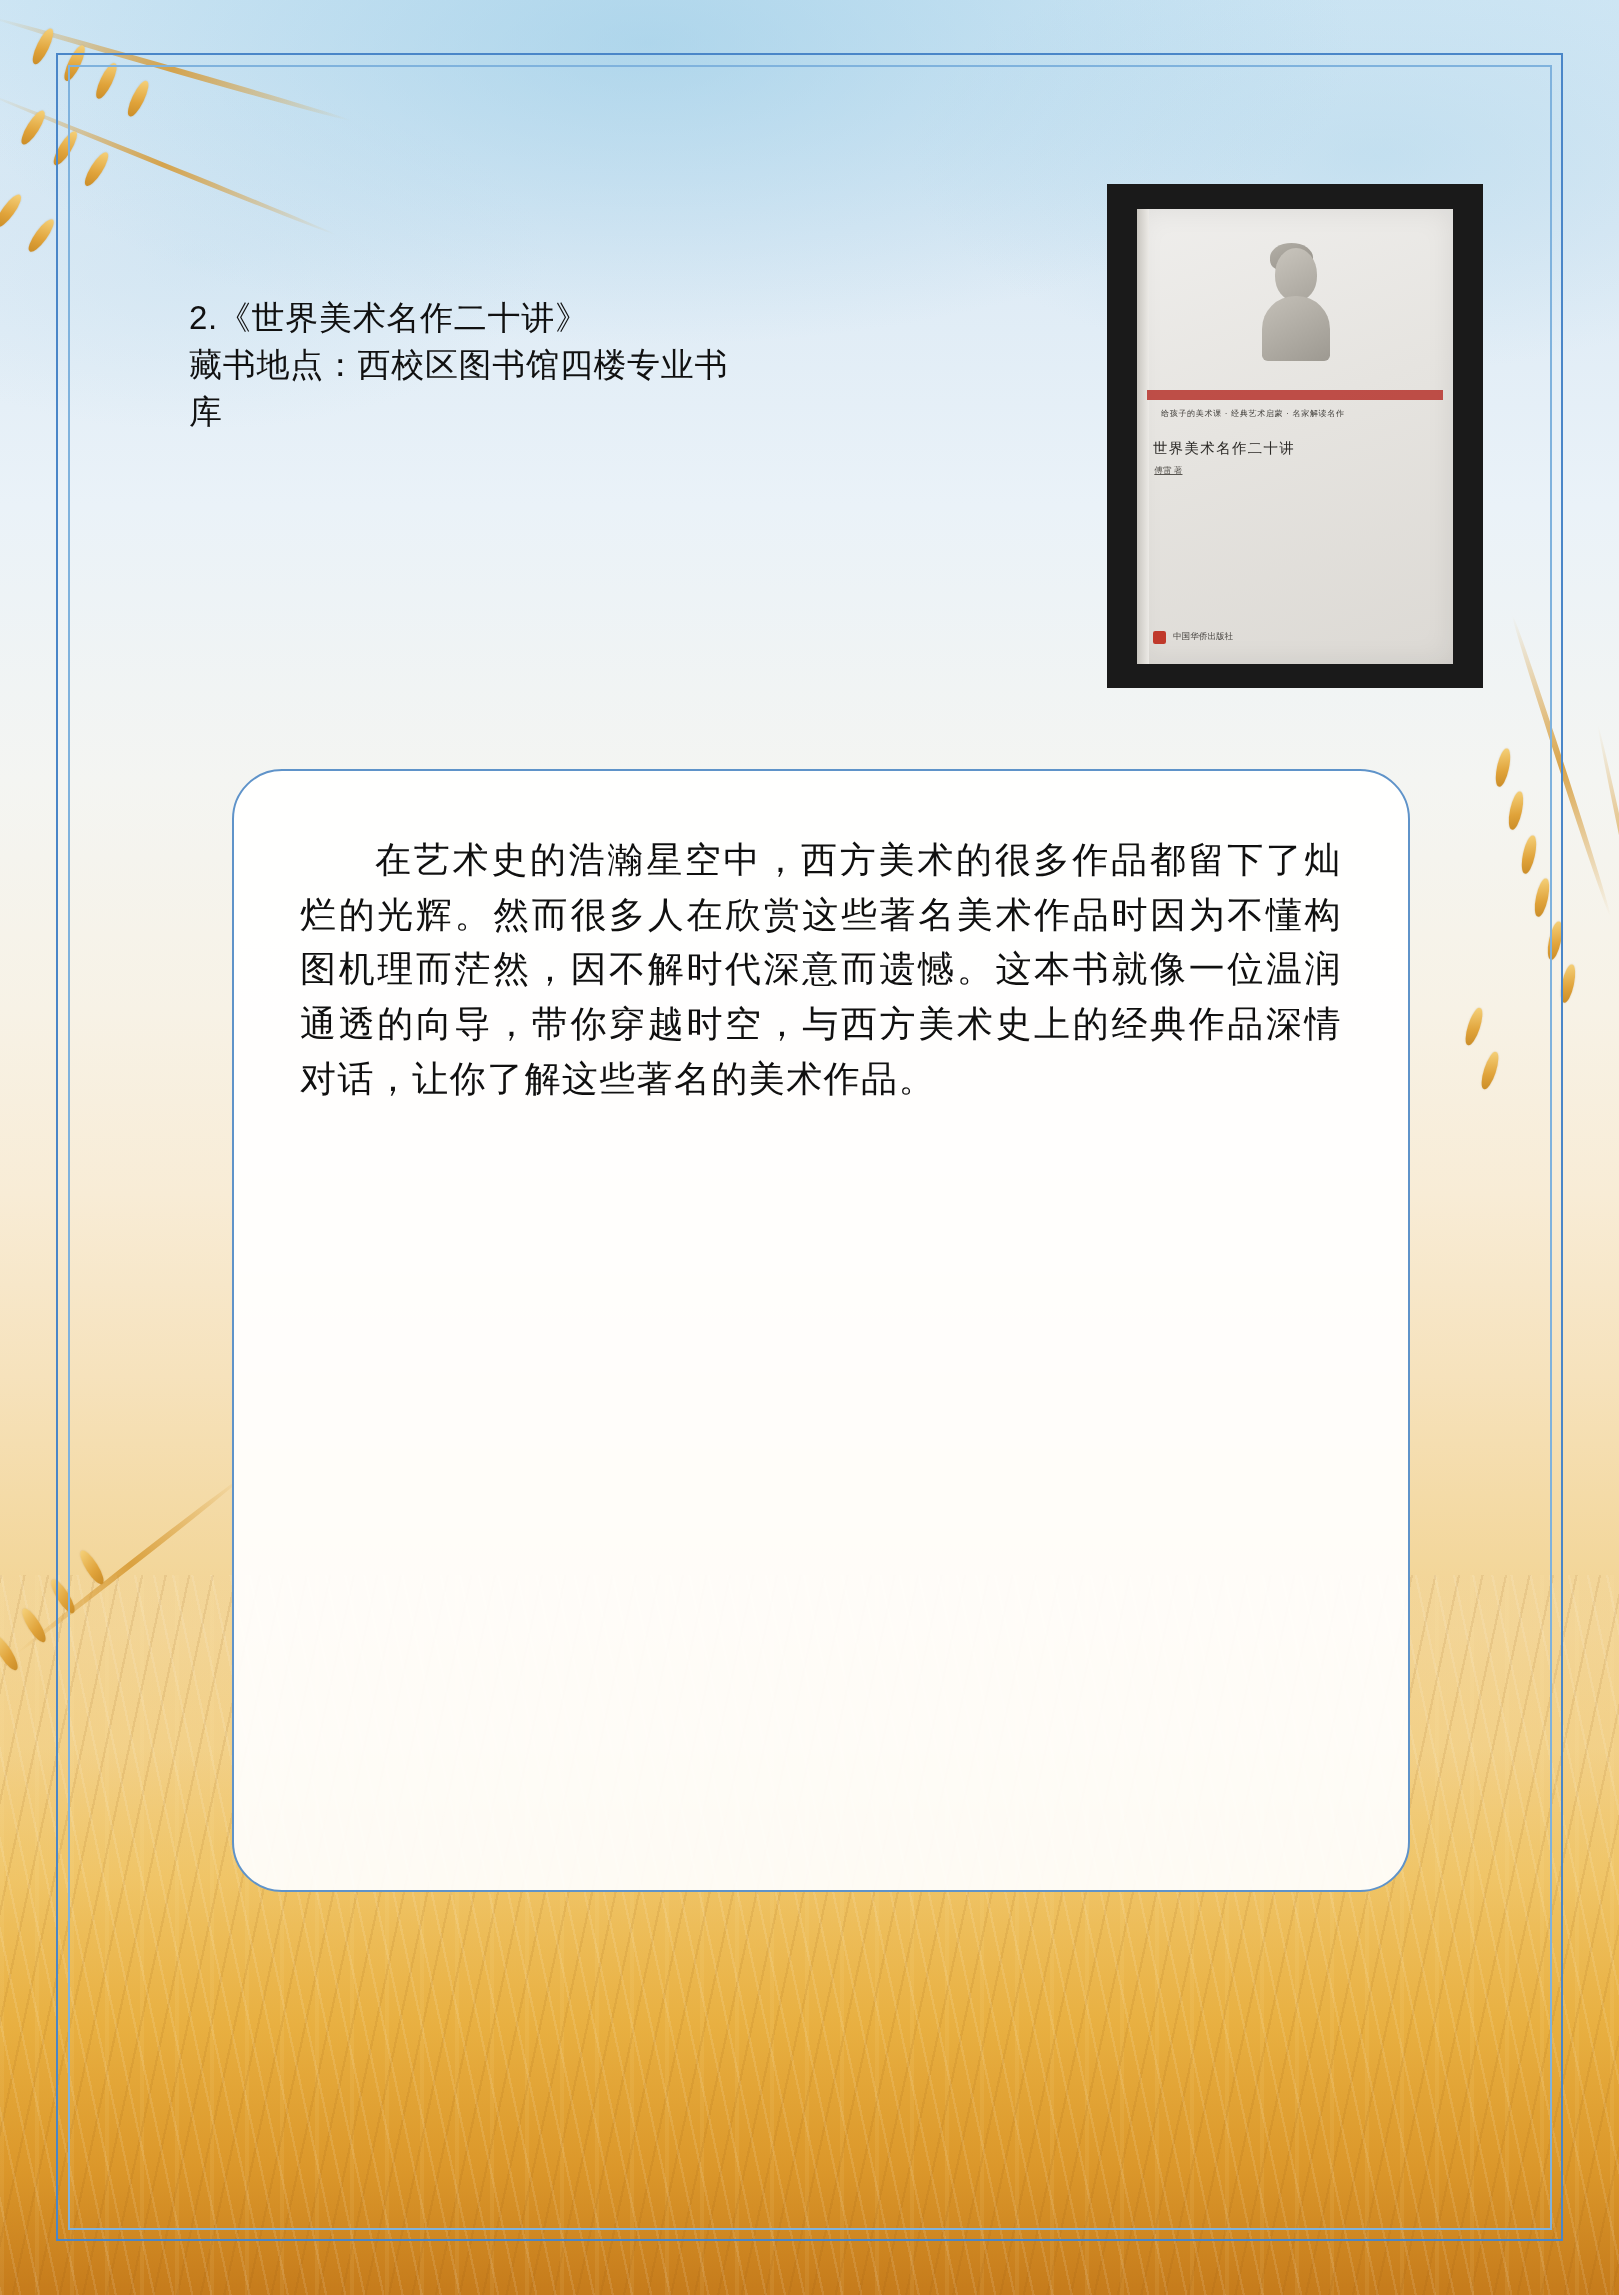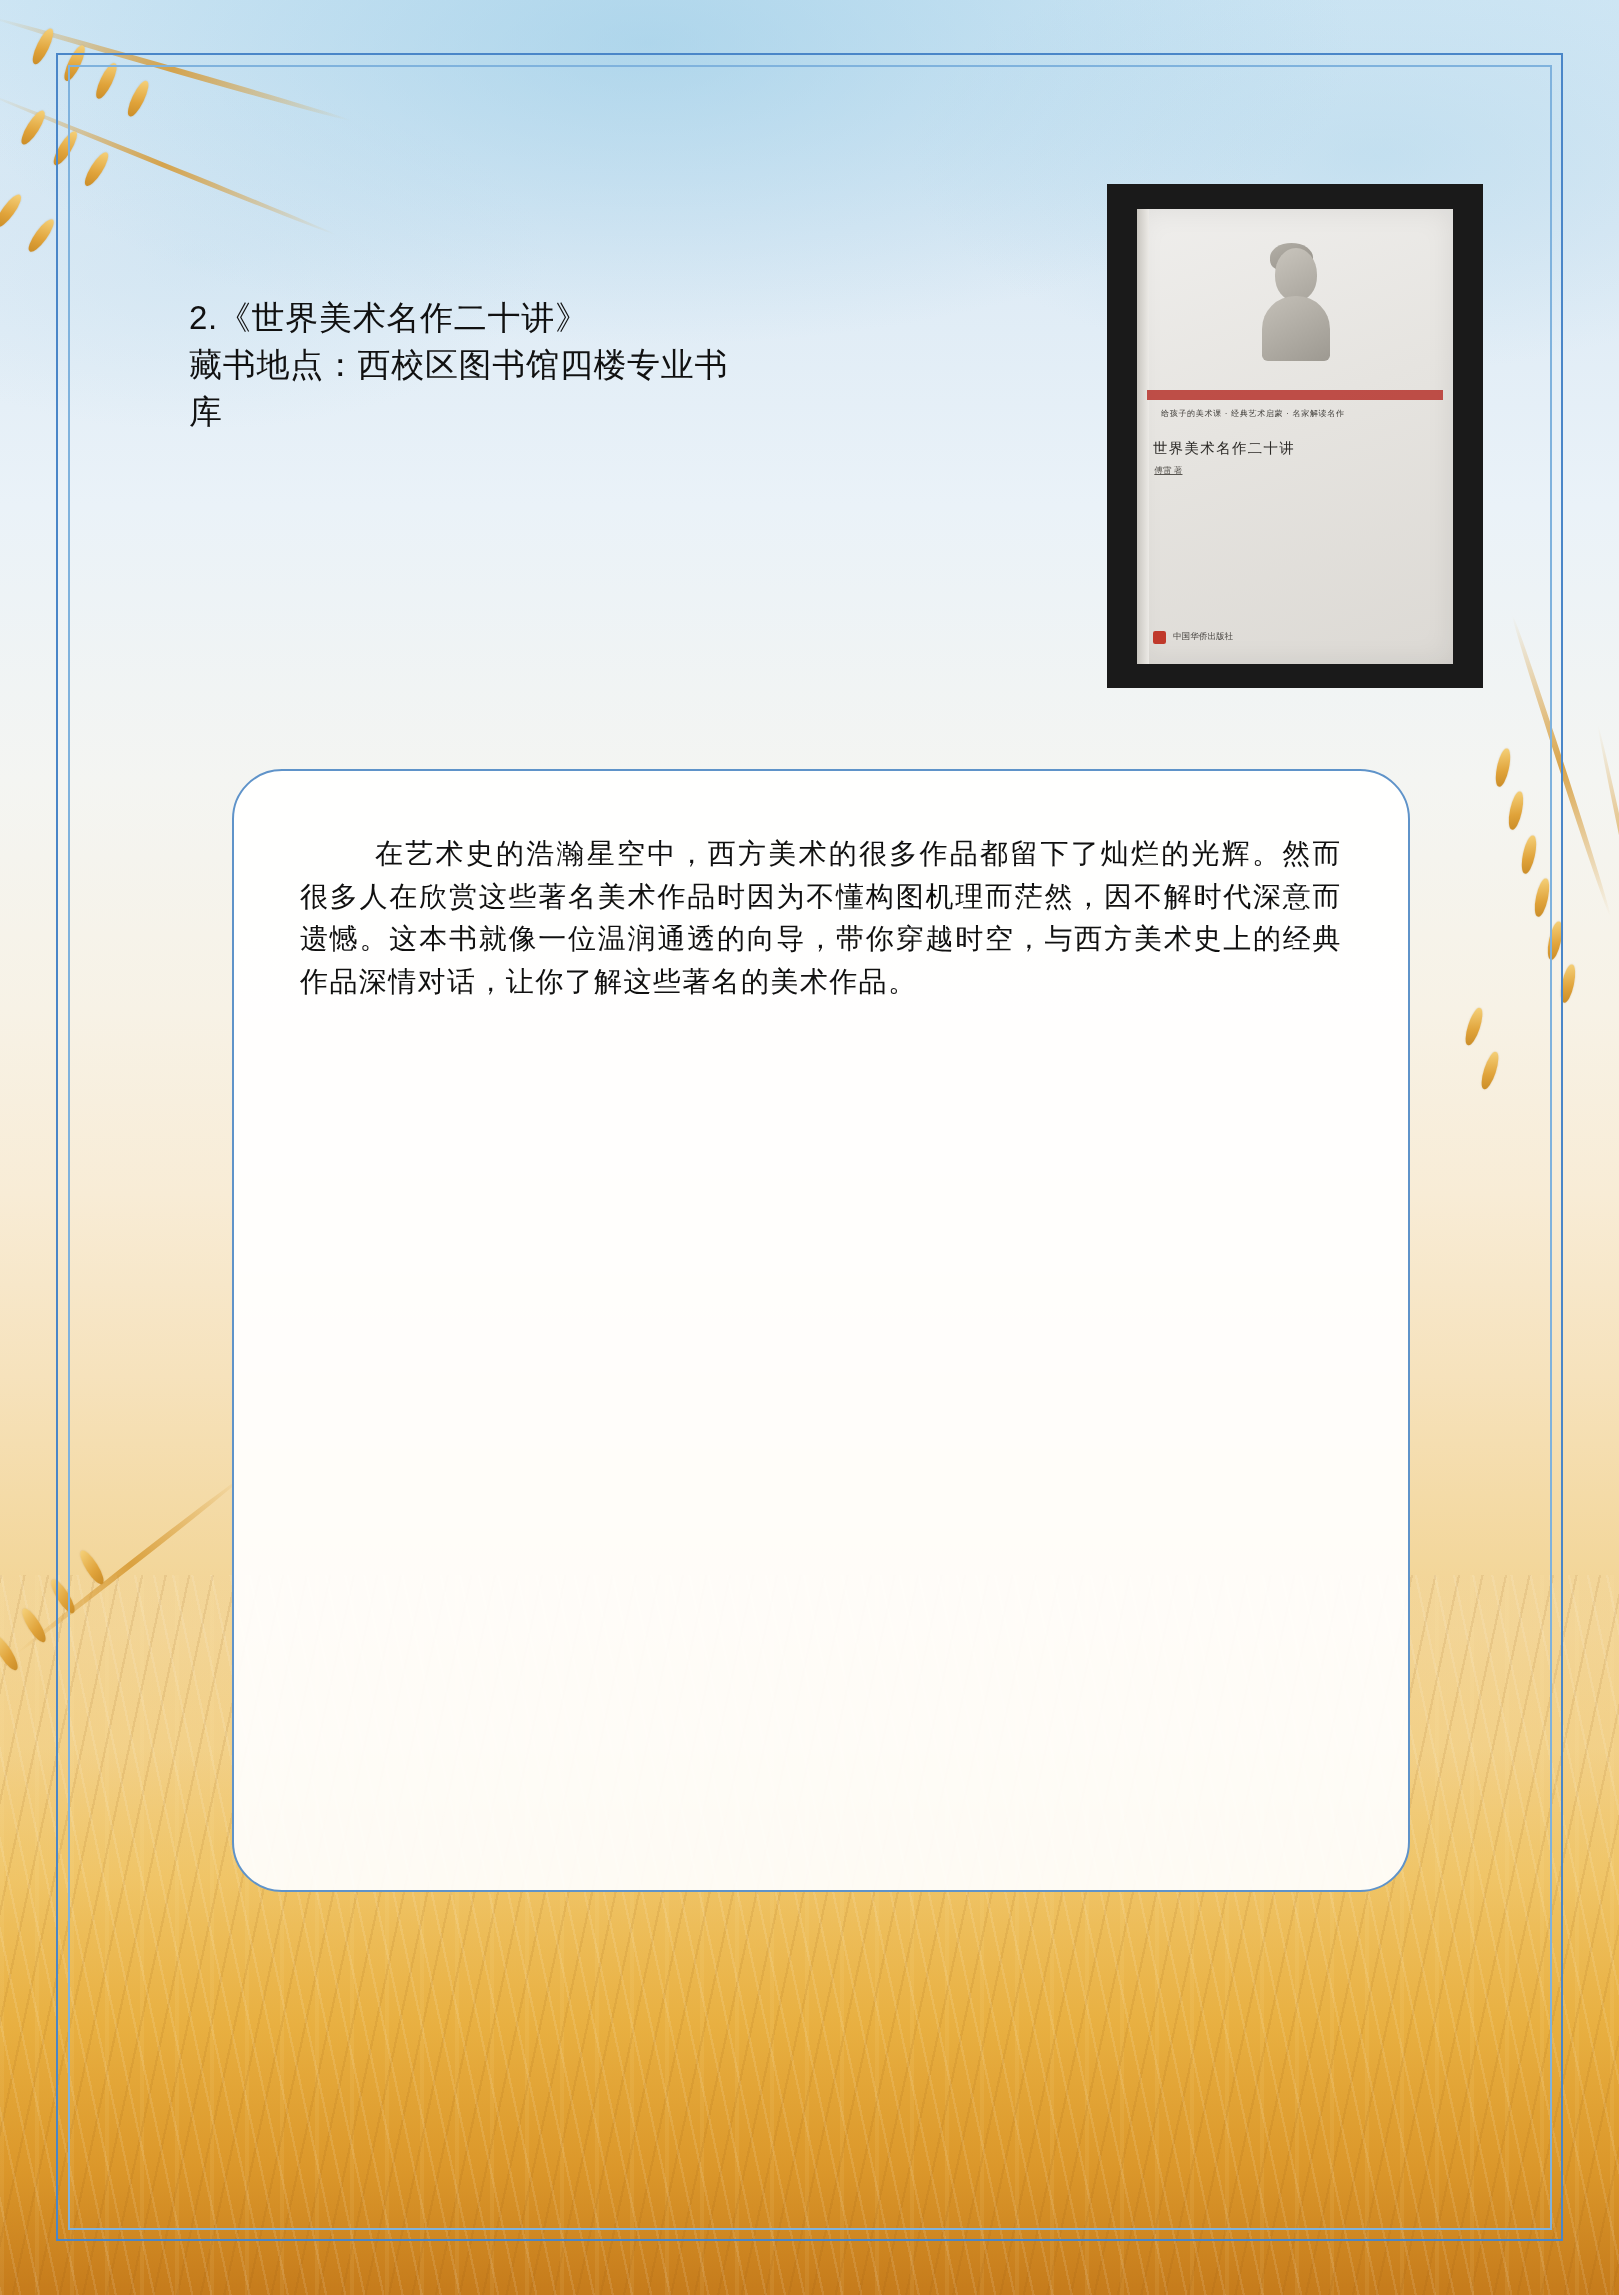--- a/index.html
+++ b/index.html
@@ -237,21 +237,21 @@
     height: 1123px;
     background: rgba(255,255,255,0.93);
     border: 2.2px solid #5f93c9;
     border-radius: 50px;
     box-sizing: border-box;
     padding: 62px 66px;
   }
   .body-text {
     color: #101010;
     font-family: "Liberation Serif", serif;
-    font-size: 28px;
+    font-size: 36px;
     line-height: 1.52;
     letter-spacing: 1.4px;
     text-align: justify;
     text-justify: inter-character;
   }
   .body-text p {
     margin: 0 0 2.9px 0;
     text-indent: 75px;
   }
 </style>

